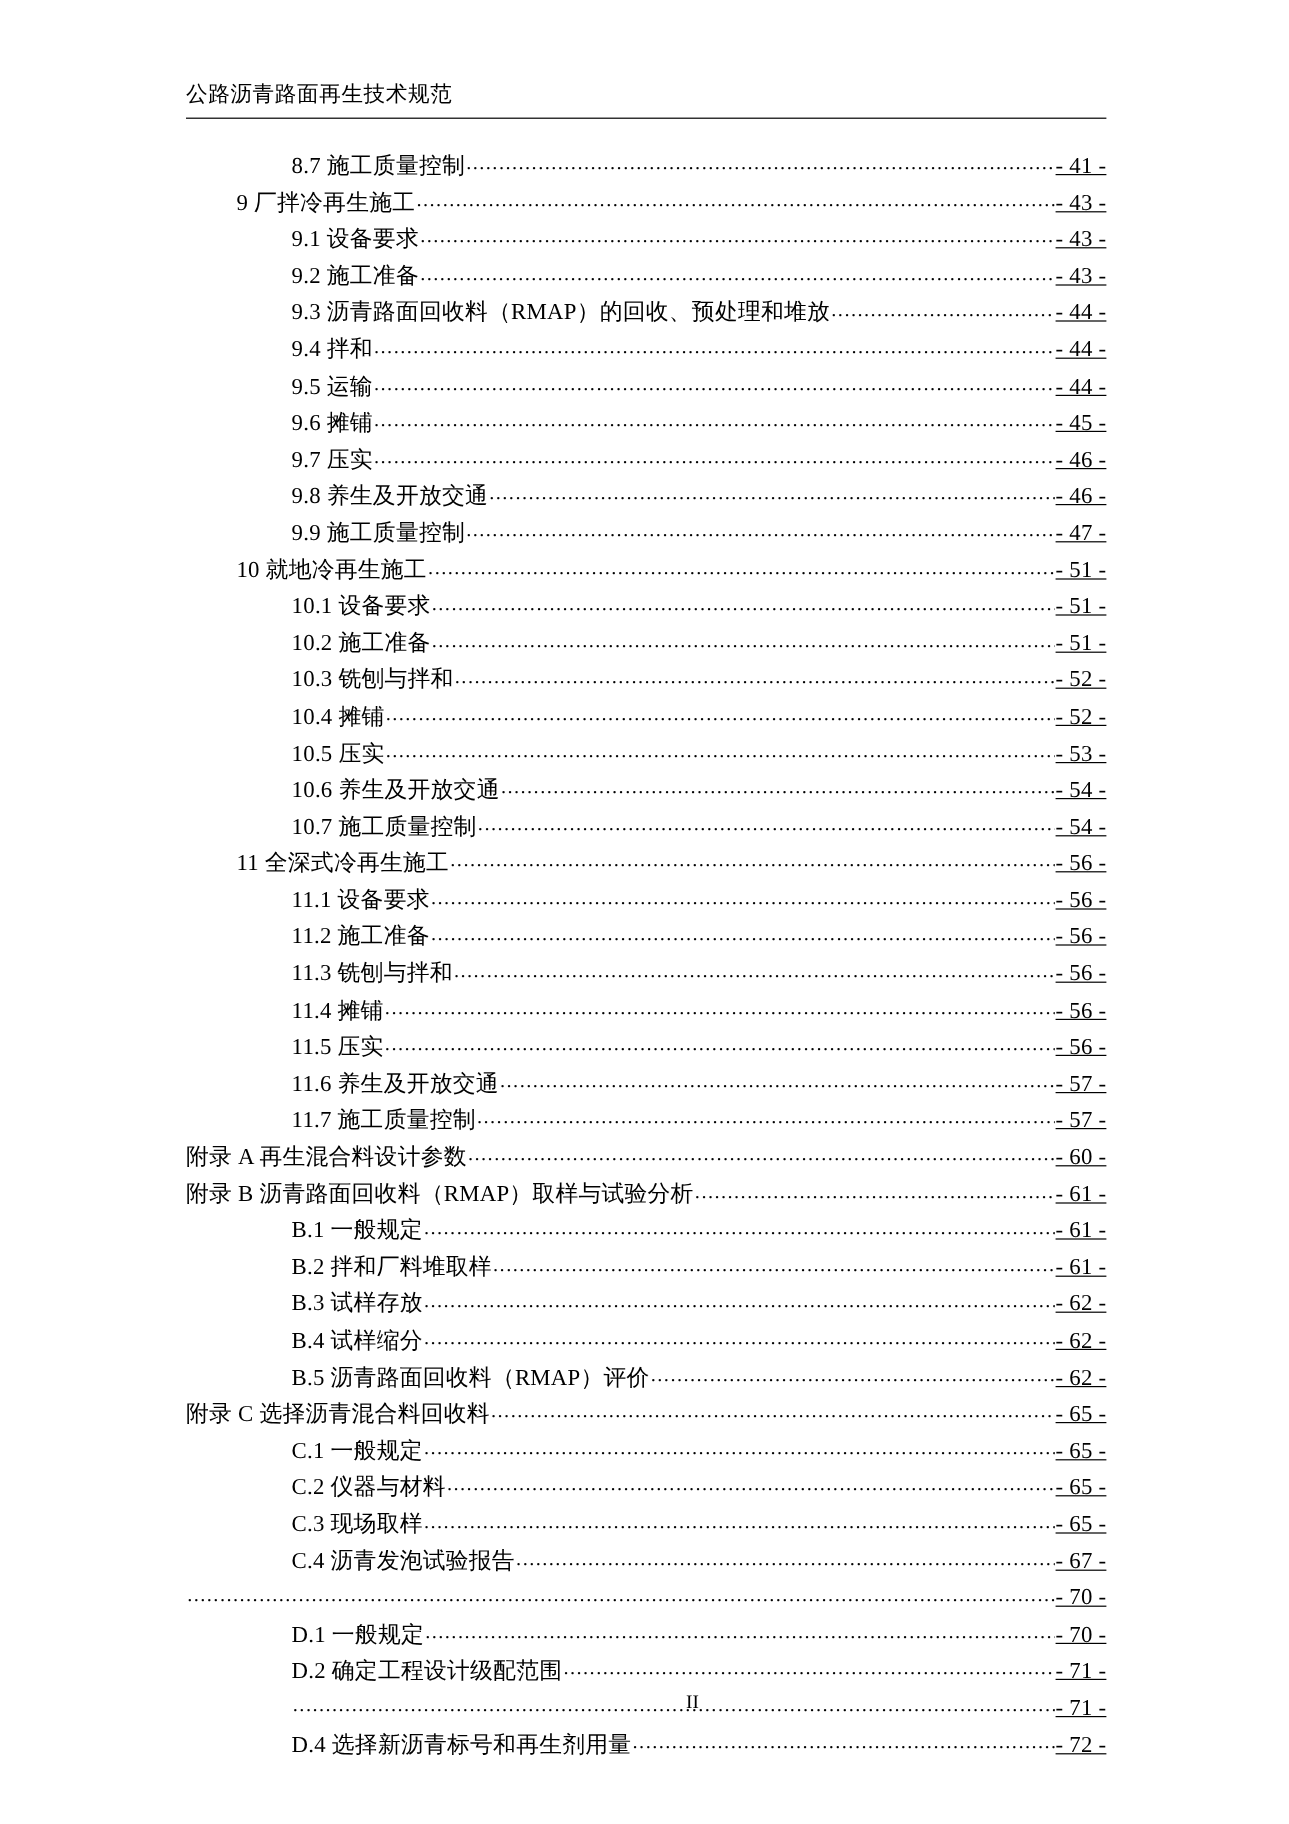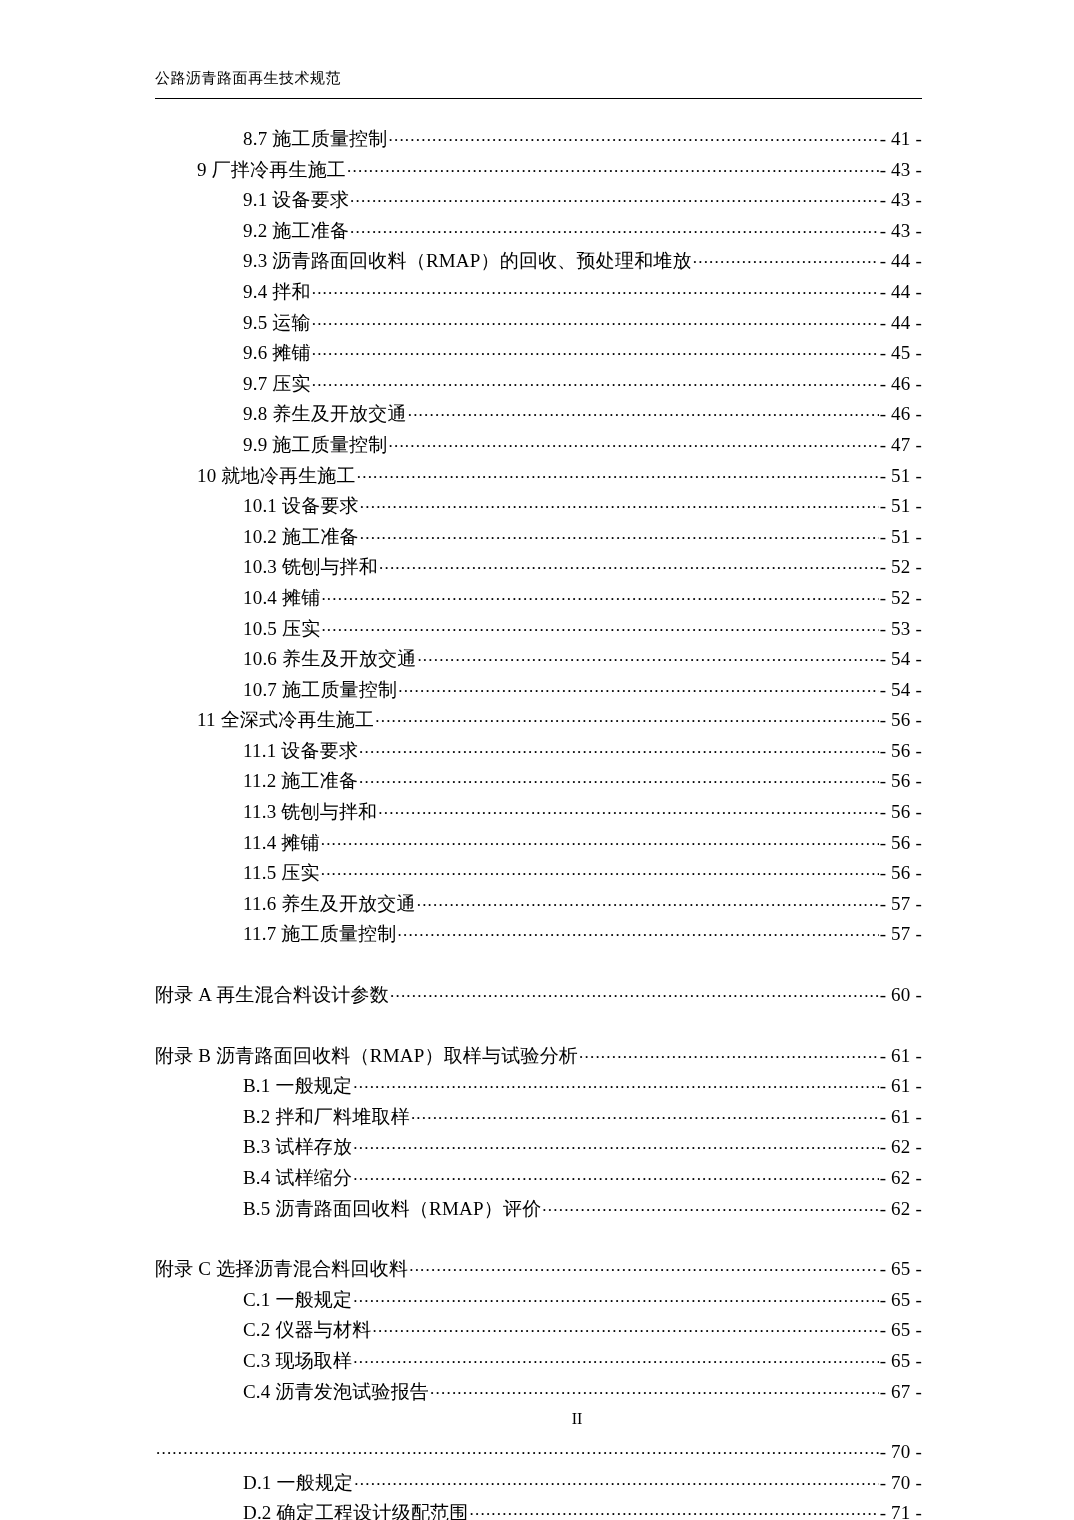--- a/index.html
+++ b/index.html
@@ -20,21 +20,21 @@
     width: 1074px;
     height: 1520px;
     box-sizing: border-box;
     padding: 0;
   }
   .header {
     position: absolute;
     top: 68px;
     left: 155px;
     width: 767px;
-    font-size: 15px;
+    font-size: 18px;
     line-height: 20px;
     letter-spacing: 0.5px;
     color: #000;
   }
   .header-rule {
     position: absolute;
     top: 98px;
     left: 155px;
     width: 767px;
     height: 0;
@@ -64,23 +64,24 @@
     position: relative;
     top: -3px;
     font-size: 17px;
     letter-spacing: 1.2px;
     color: #000;
   }
   .toc-row .page-num {
     flex: 0 0 auto;
     text-align: right;
     letter-spacing: 0.2px;
+    text-decoration: underline;
   }
   
-  .lvl0 { padding-left: 0px; margin-top: 30px; }
+  .lvl0 { padding-left: 0px; }
   .lvl1 { padding-left: 42px; }
   .lvl2 { padding-left: 88px; }
 
   .footer {
     position: absolute;
     top: 1410px;
     left: 0;
     width: 1074px;
     text-align: center;
     font-size: 16px;

